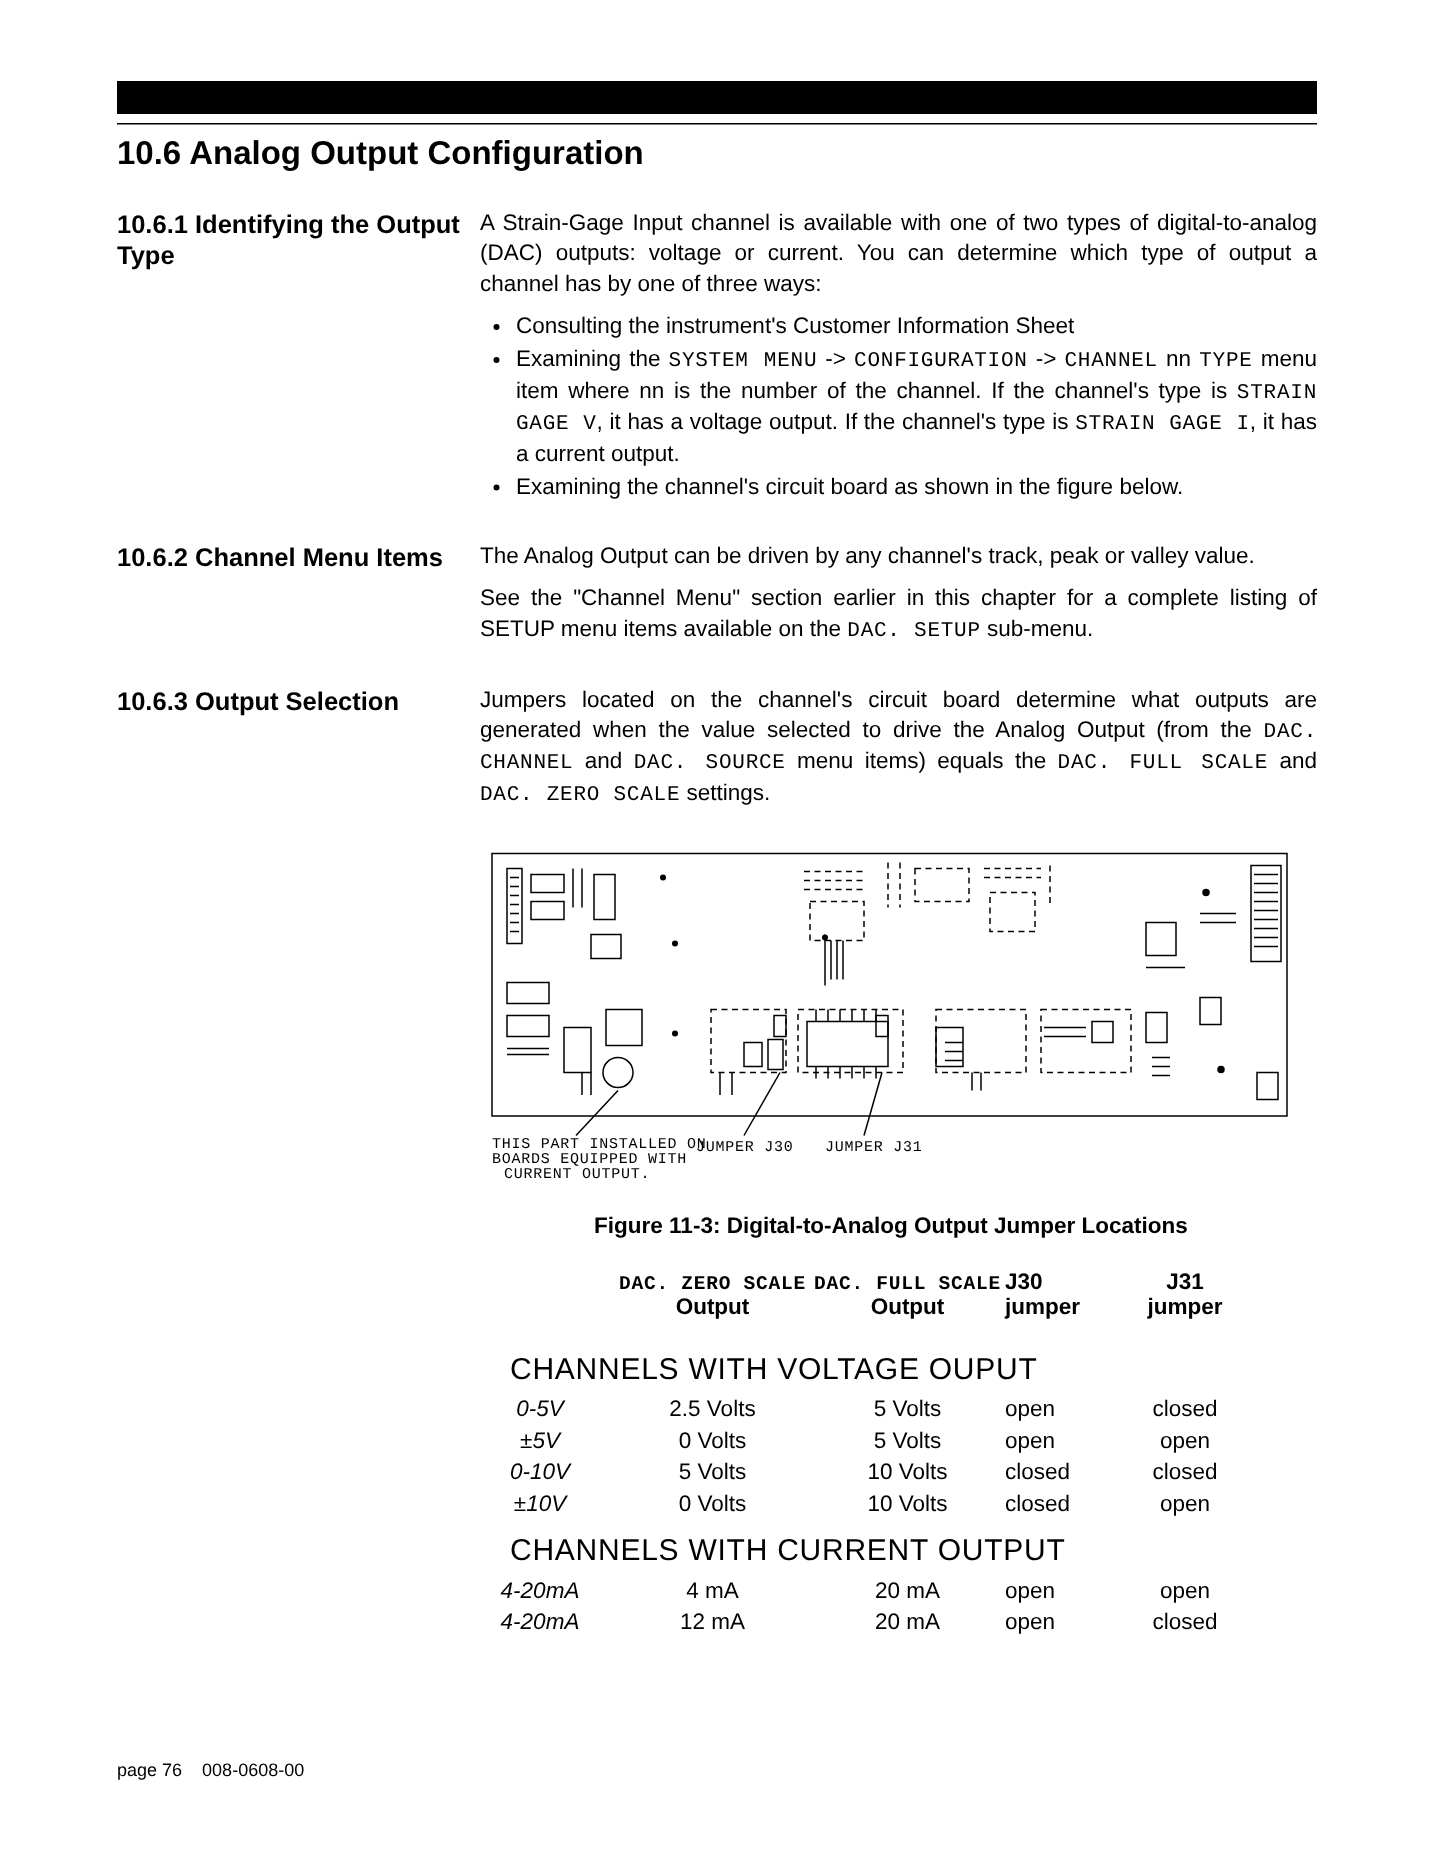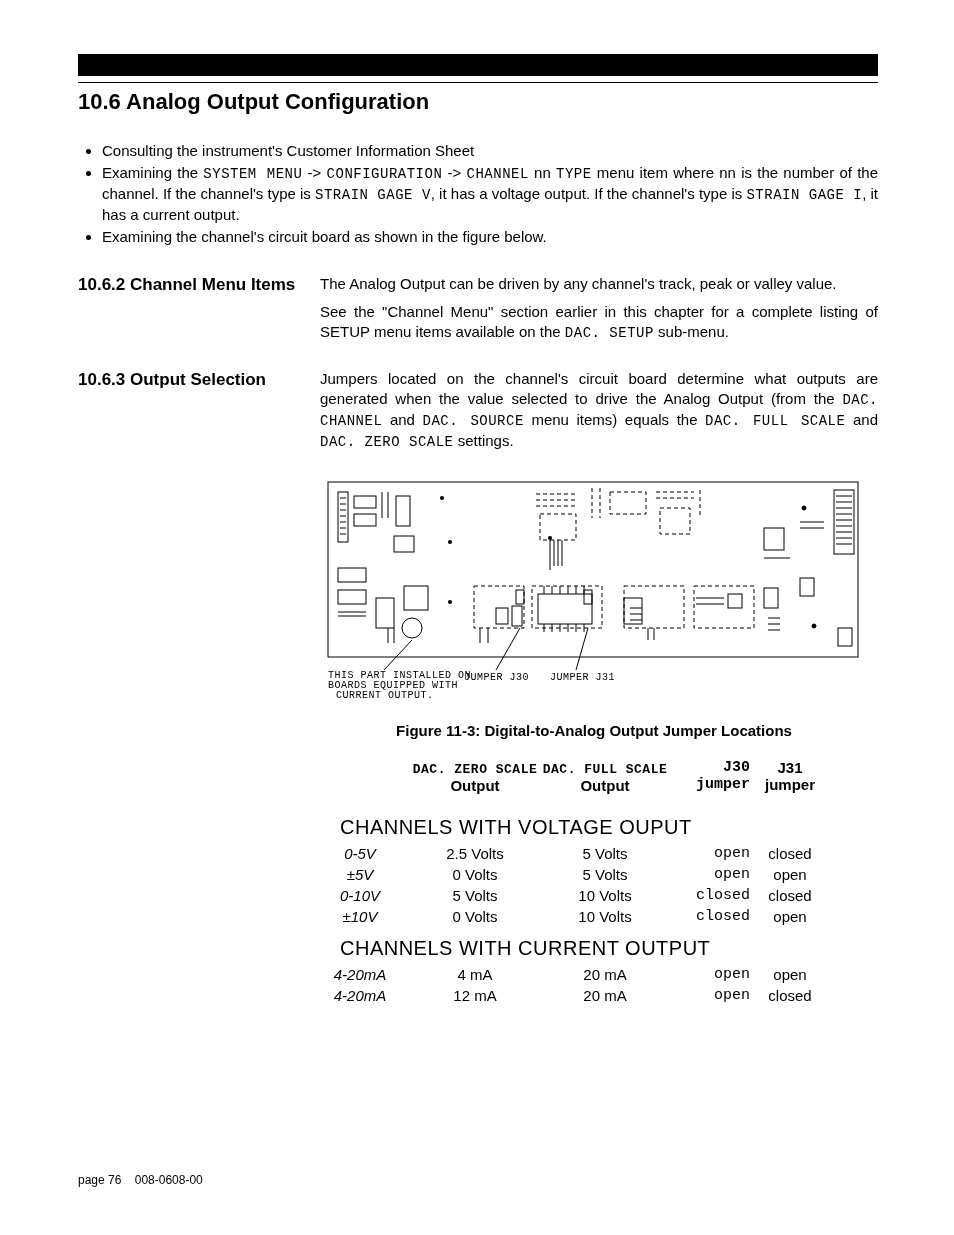--- a/index.html
+++ b/index.html
@@ -94,21 +94,21 @@
     margin-left: 232px;
     font-size: 15px;
   }
   .trow {
     display: flex;
     padding: 2px 0;
   }
   .c1 { width: 100px; text-align: center; font-style: italic; }
   .c2 { width: 130px; text-align: center; }
   .c3 { width: 130px; text-align: center; }
-  .c4 { width: 80px; text-align: right; font-family: Liberation Mono, monospace; }
+  .c4 { width: 80px; text-align: left; }
   .c5 { width: 80px; text-align: center; }
   .thead .mono { font-size: 13px; }
   .thead { font-weight: bold; margin-bottom: 10px;}
   .sect {
     font-size: 20px;
     letter-spacing: 0.5px;
     padding: 10px 0 4px 30px;
   }
   .footer {
     position: absolute;
@@ -120,21 +120,23 @@
 </head>
 <body>
 
 <div class="page">
   <div class="topbar"></div>
   <div class="rule"></div>
 
   <div class="h1">10.6  Analog Output Configuration</div>
 
   <div class="row block">
+    <div class="sidehead">10.6.1 Identifying the Output Type</div>
     <div class="bodycol">
+      <p>A Strain-Gage Input channel is available with one of two types of digital-to-analog (DAC) outputs: voltage or current.  You can determine which type of output a channel has by one of three ways:</p>
       <ul class="bullets">
         <li>Consulting the instrument's Customer Information Sheet</li>
         <li>
           <span>Examining the </span><span class="mono">SYSTEM MENU</span><span> -&gt; </span><span class="mono">CONFIGURATION</span><span> -&gt; </span><span class="mono">CHANNEL</span><span> nn </span><span class="mono">TYPE</span><span> menu item where nn is the number of the channel. If the channel's type is </span><span class="mono">STRAIN GAGE V</span><span>, it has a voltage output. If the channel's type is </span><span class="mono">STRAIN GAGE I</span><span>, it has a current output.</span>
         </li>
         <li>Examining the channel's circuit board as shown in the figure below.</li>
       </ul>
     </div>
   </div>
 

